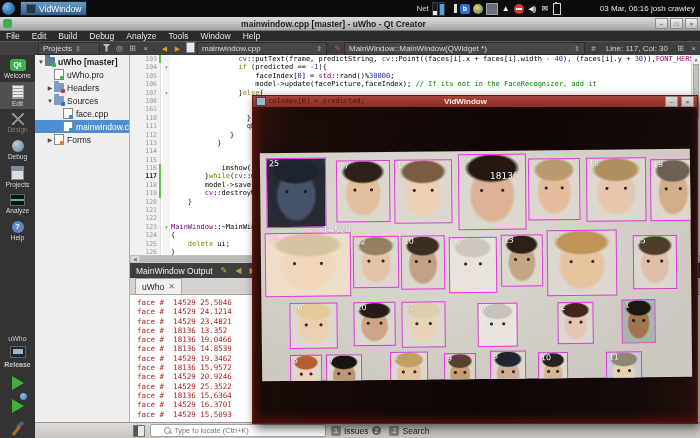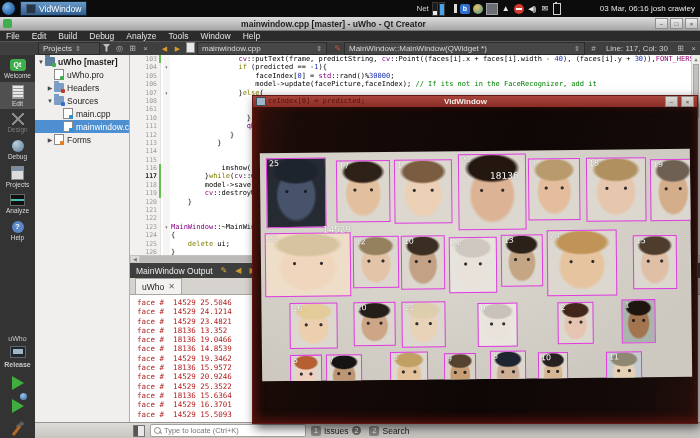--- a/index.html
+++ b/index.html
@@ -130,21 +130,21 @@
     display:flex;align-items:center;gap:4px;padding:0 6px;font-size:8.5px;color:#222;}
   #op-tab .close-x{color:#666;font-size:8px;}
   #op-body{padding:3px 0 0 7px;}
   .op-line{font-family:"DejaVu Sans Mono",monospace;font-size:7.5px;line-height:9.3px;color:#b21d1d;white-space:pre;}
   
   #statusbar{left:35px;top:422px;width:665px;height:16px;background:linear-gradient(#dddbd8,#c8c5c1);
     border-top:1px solid #9a9792;box-sizing:border-box;display:flex;align-items:center;gap:5px;}
   #sb-toggle{width:10px;height:10px;border:1px solid #777;margin-left:98px;
     background:linear-gradient(90deg,#555 0 4px,#e8e8e8 4px);}
   #sb-search{width:148px;height:11px;background:#fff;border:1px solid #a5a29e;border-radius:2px;
-    display:flex;align-items:center;padding:0 3px;gap:3px;}
+    display:flex;align-items:center;padding:0 13px;gap:3px;}
   #sb-search input{border:none;outline:none;flex:1;font-size:7.5px;font-family:"Liberation Sans",sans-serif;
     color:#444;background:transparent;padding:0;}
   .mag{width:5px;height:5px;border:1.2px solid #8a8a8a;border-radius:50%;position:relative;flex:none;}
   .mag::after{content:"";position:absolute;left:4px;top:4px;width:3px;height:1.2px;background:#8a8a8a;transform:rotate(45deg);}
   .sb-btn{display:flex;align-items:center;gap:3px;}
   .sb-num{width:10px;height:10px;background:#8a8885;color:#fff;font-size:7px;display:flex;
     align-items:center;justify-content:center;border-radius:2px;}
   .sb-label{font-size:8.5px;color:#1e1e1e;}
   .sb-badge{background:#6e6c68;color:#fff;font-size:7px;padding:0 3px;border-radius:6px;line-height:9px;}
   
@@ -321,21 +321,21 @@
         <span class="tree-ico ti-folder">
           <span class="ti-mark" style="background: rgb(46, 111, 210);"></span>
         </span>
         <span>Sources</span>
       </div>
       <div class="tree-row" style="padding-left: 20px;">
         <span class="expander"></span>
         <span class="tree-ico ti-doc">
           <span class="ti-mark" style="background: rgb(46, 143, 210);"></span>
         </span>
-        <span>main.cpp</span>
+        <span>face.cpp</span>
       </div>
       <div class="tree-row selected" style="padding-left: 20px;">
         <span class="expander"></span>
         <span class="tree-ico ti-doc">
           <span class="ti-mark" style="background: rgb(46, 143, 210);"></span>
         </span>
         <span>mainwindow.cpp</span>
       </div>
       <div class="tree-row" style="padding-left: 11px;">
         <span class="expander">▶</span>

